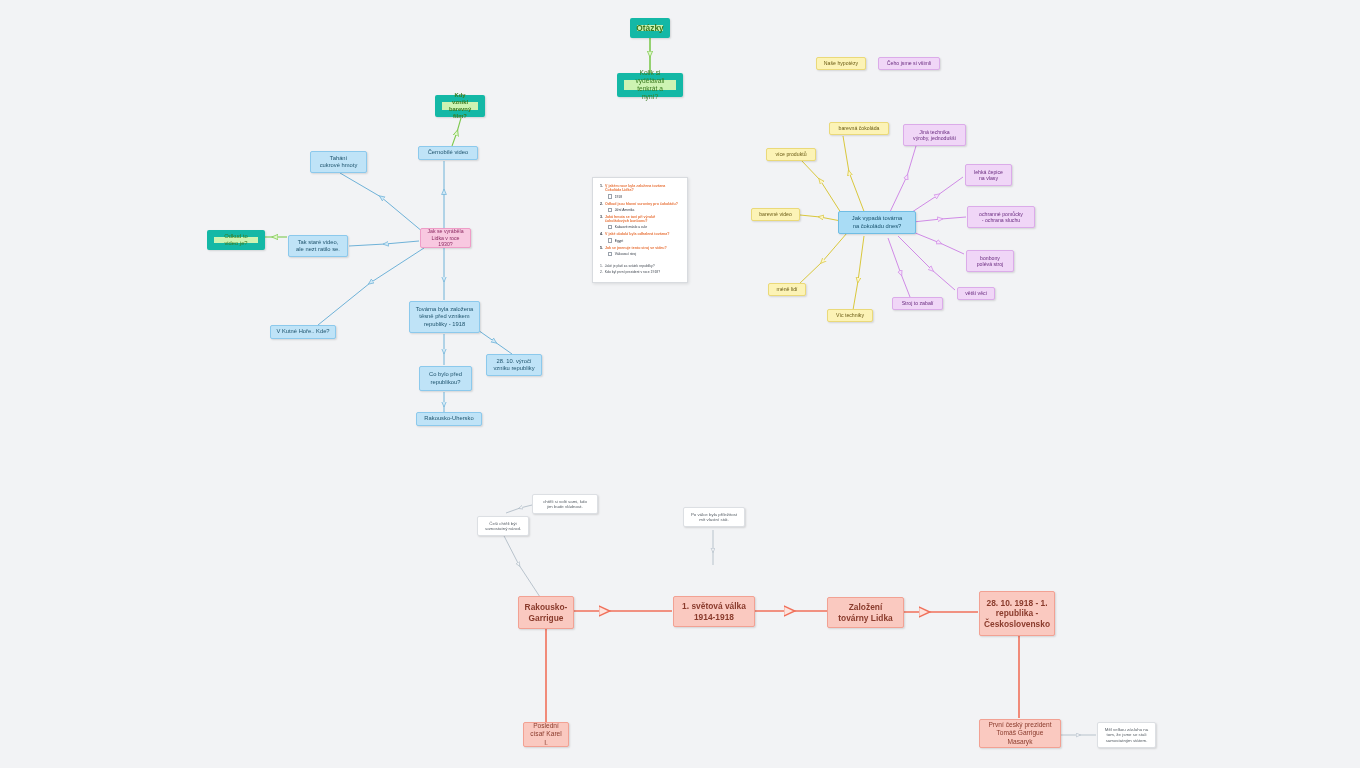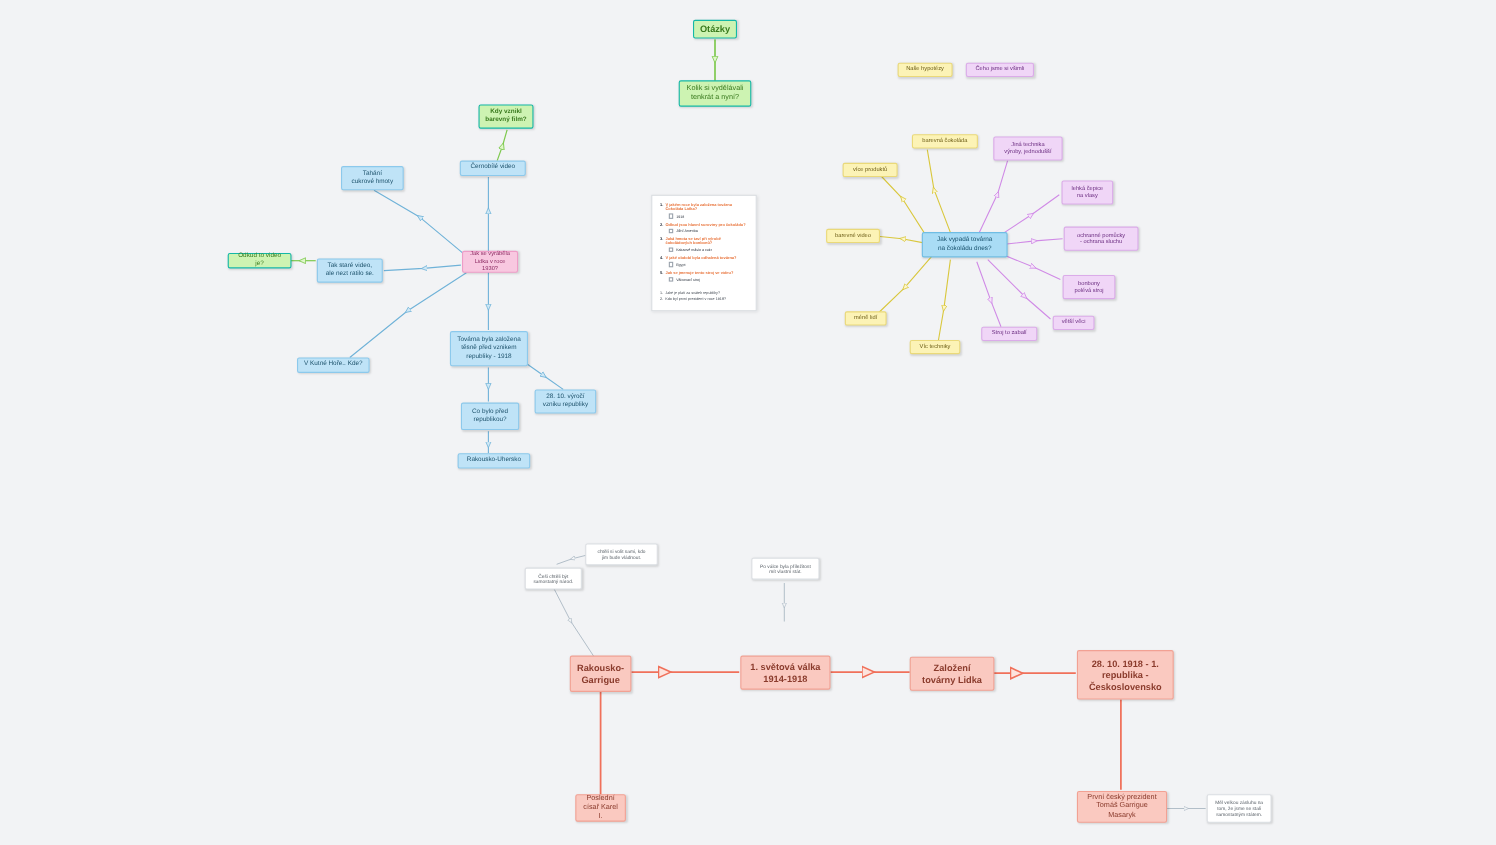--- a/index.html
+++ b/index.html
@@ -45,21 +45,21 @@
     border: 1px solid #8cc9ec;
     color: #20556e;
   }
   .blue-strong {
     background: #a9dcf5;
     border: 1px solid #6fbde4;
     color: #17506b;
   }
   .green {
     background: #cdf3b2;
-    border: 1px solid #14b8a6;
+    border: 7px solid #14b8a6;
     color: #3a7a1f;
   }
   .pink {
     background: #f8c8e0;
     border: 1px solid #ee9dc7;
     color: #8d2c63;
   }
   .yellow {
     background: #fcf3b6;
     border: 1px solid #ead979;
@@ -347,21 +347,21 @@
 
   <div class="node salmon lg" style="left:518px; top:596px; width:56px; height:33px;">Rakousko-
 Garrigue</div>
 
   <div class="node salmon lg" style="left:673px; top:596px; width:82px; height:31px;">1. světová válka
 1914-1918</div>
 
   <div class="node salmon lg" style="left:827px; top:597px; width:77px; height:31px;">Založení
 továrny Lidka</div>
 
-  <div class="node salmon lg" style="left:979px; top:591px; width:88px; height:45px;">28. 10. 1918 - 1.
+  <div class="node salmon lg" style="left:979px; top:591px; width:76px; height:45px;">28. 10. 1918 - 1.
 republika -
 Československo</div>
 
   <div class="node salmon md" style="left:523px; top:722px; width:46px; height:25px;">Poslední
 císař Karel I.</div>
 
   <div class="node salmon md" style="left:979px; top:719px; width:82px; height:29px;">První český prezident
 Tomáš Garrigue Masaryk</div>
 
   <div class="node white tiny" style="left:477px; top:516px; width:52px; height:20px;">Češi chtěli být

